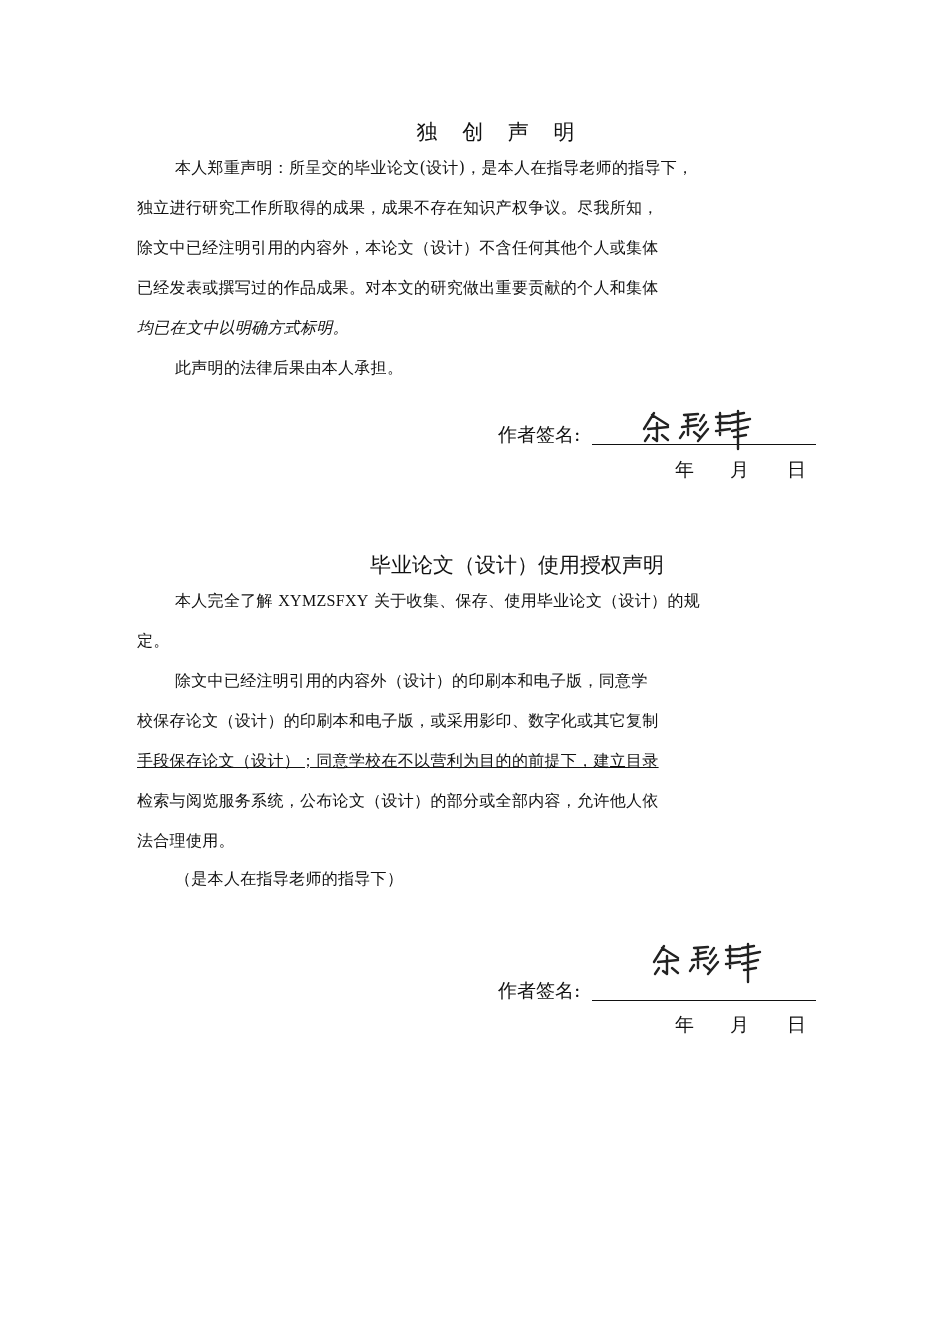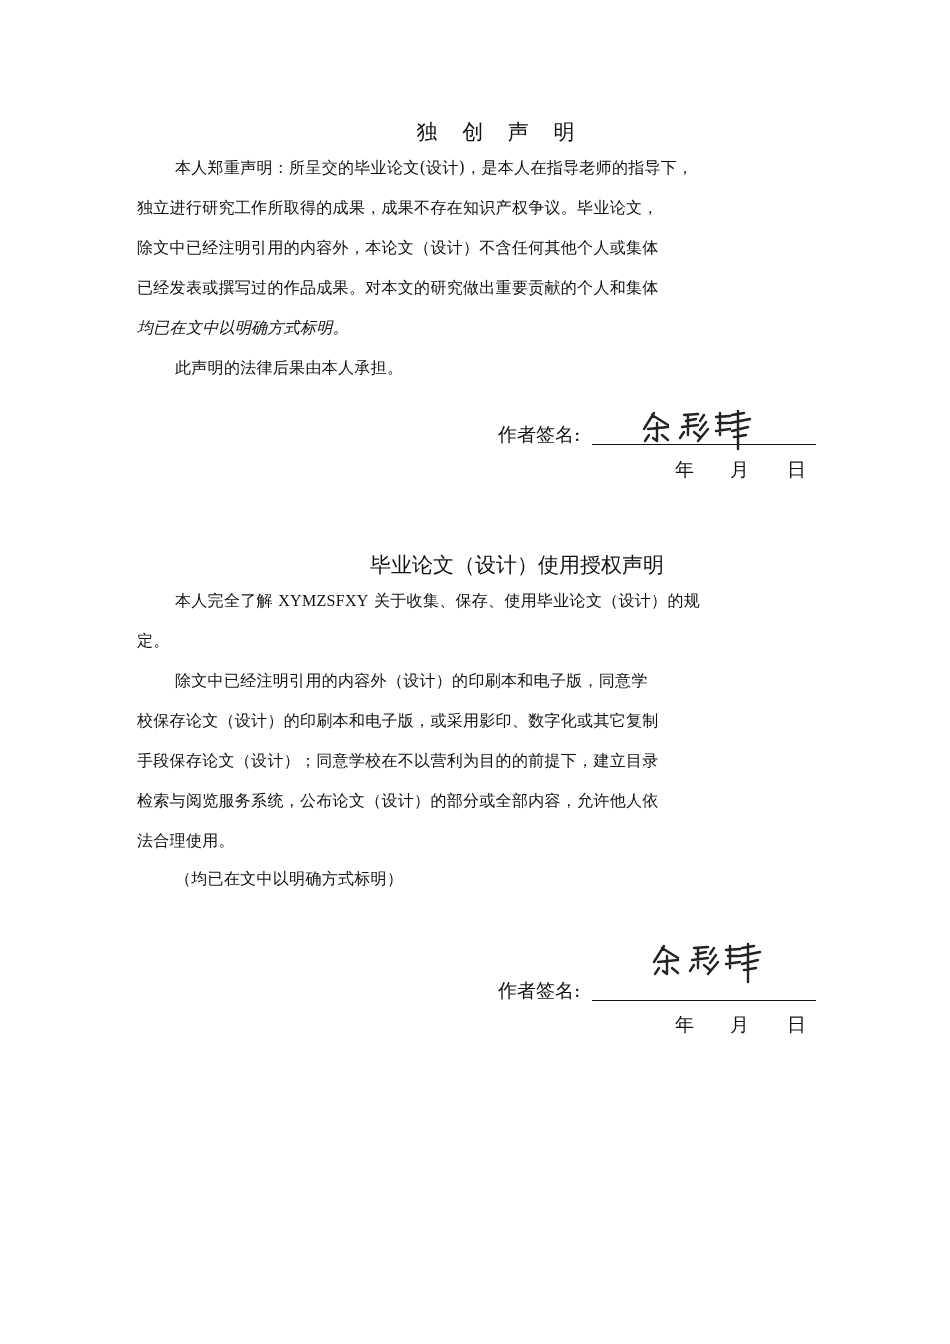--- a/index.html
+++ b/index.html
@@ -15,21 +15,21 @@
   .underline { position: absolute; height: 0; border-bottom: 1.5px solid #111; }
   .date { position: absolute; font-size: 19px; white-space: nowrap; }
   .sigimg { position: absolute; }
 </style>
 </head>
 <body>
 
 <div class="abs title t1">独 创 声 明</div>
 
 <div class="line" style="left:175px; top:156px;">本人郑重声明：所呈交的毕业论文(设计)，是本人在指导老师的指导下，</div>
-<div class="line" style="top:196px;">独立进行研究工作所取得的成果，成果不存在知识产权争议。毕业论文，</div>
+<div class="line" style="top:196px;">独立进行研究工作所取得的成果，成果不存在知识产权争议。尽我所知，</div>
 <div class="line" style="top:236px;text-align:center;">除文中已经注明引用的内容外，本论文（设计）不含任何其他个人或集体</div>
 <div class="line" style="top:276px;">已经发表或撰写过的作品成果。对本文的研究做出重要贡献的个人和集体</div>
 <div class="line" style="top:316px;font-style:italic;">均已在文中以明确方式标明。</div>
 <div class="line" style="left:175px; top:356px;">此声明的法律后果由本人承担。</div>
 
 <div class="sig-label" style="left:498px; top:422px;">作者签名:</div>
 <div class="underline" style="left:592px; top:444px; width:224px;"></div>
 <svg class="sigimg" style="left:640px; top:405px;" width="130" height="46" viewBox="0 0 130 46">
   <g fill="none" stroke="#222" stroke-width="2.4" stroke-linecap="round" stroke-linejoin="round">
     <path d="M14 8 L4 24 M12 10 L28 20 M8 24 L28 22 M17 18 L17 36 L13 33 M9 30 L5 36 M22 30 L28 35"></path>
@@ -42,24 +42,24 @@
 <div class="date" style="left:787px; top:457px;">日</div>
 
 <div class="abs title t2">毕业论文（设计）使用授权声明</div>
 
 <div class="line" style="left:175px; top:589px;">
   <span>本人完全了解 </span><span class="latin">XYMZSFXY</span><span> 关于收集、保存、使用毕业论文（设计）的规</span>
 </div>
 <div class="line" style="top:629px;">定。</div>
 <div class="line" style="left:175px; top:669px;">除文中已经注明引用的内容外（设计）的印刷本和电子版，同意学</div>
 <div class="line" style="top:709px;">校保存论文（设计）的印刷本和电子版，或采用影印、数字化或其它复制</div>
-<div class="line" style="top:749px;">手段保存论文（设计）；同意学校在不以营利为目的的前提下，建立目录</div>
+<div class="line" style="top:749px;text-decoration:underline;">手段保存论文（设计）；同意学校在不以营利为目的的前提下，建立目录</div>
 <div class="line" style="top:789px;">检索与阅览服务系统，公布论文（设计）的部分或全部内容，允许他人依</div>
 <div class="line" style="top:829px;">法合理使用。</div>
-<div class="line" style="left:175px; top:867px;">（均已在文中以明确方式标明）</div>
+<div class="line" style="left:175px; top:867px;">（是本人在指导老师的指导下）</div>
 
 <svg class="sigimg" style="left:650px; top:938px;" width="130" height="48" viewBox="0 0 130 48">
   <g fill="none" stroke="#222" stroke-width="2.4" stroke-linecap="round" stroke-linejoin="round">
     <path d="M14 8 L4 24 M12 10 L28 20 M8 24 L28 22 M17 18 L17 36 L13 33 M9 30 L5 36 M22 30 L28 35"></path>
     <path d="M44 10 L58 9 M46 16 L56 14 M48 10 L48 30 M42 22 L58 20 M44 27 L40 33 M54 27 L60 32 M64 10 L60 16 M66 17 L60 25 M68 24 L58 36"></path>
     <path d="M80 8 L80 30 M76 12 L90 11 M78 18 L88 18 M76 26 L90 24 M92 10 L104 8 M98 6 L98 44 M90 18 L110 14 M92 26 L108 22 M94 32 L106 30"></path>
   </g>
 </svg>
 <div class="sig-label" style="left:498px; top:978px;">作者签名:</div>
 <div class="underline" style="left:592px; top:1000px; width:224px;"></div>

